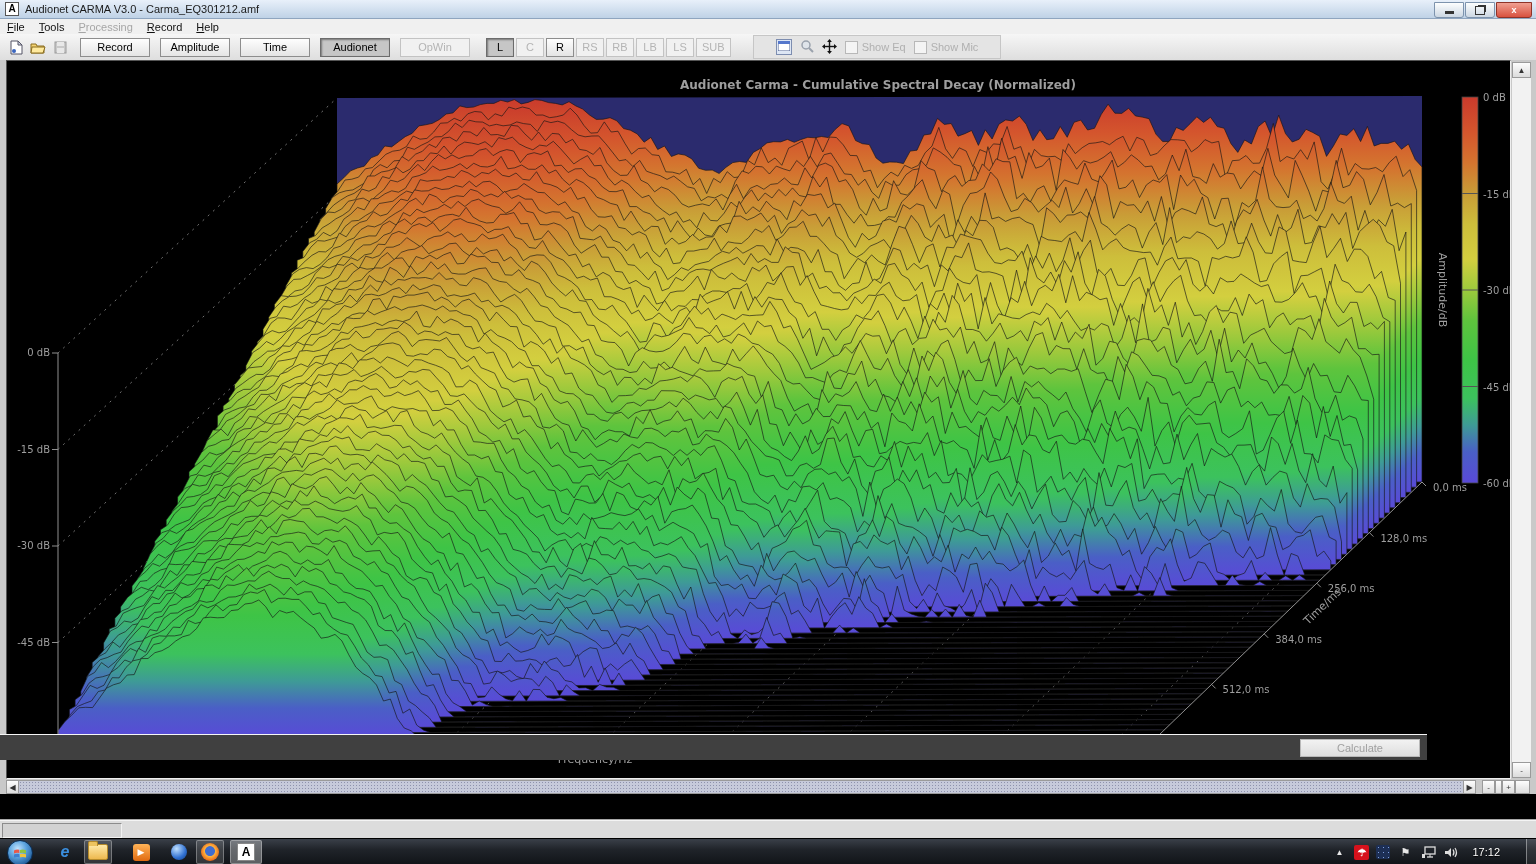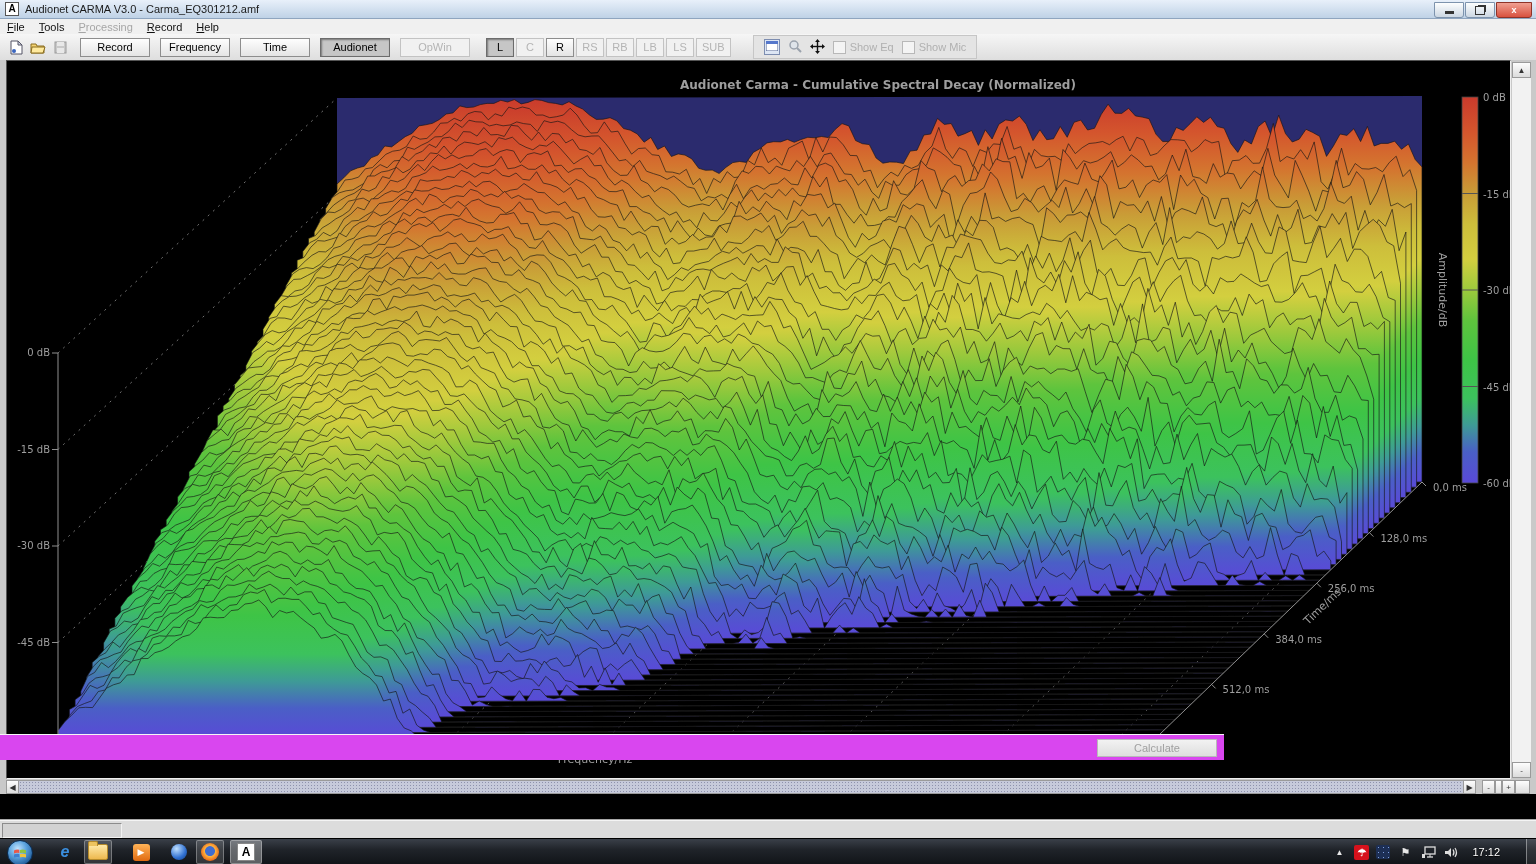--- a/index.html
+++ b/index.html
@@ -27,38 +27,38 @@
     background:linear-gradient(#f6f6f6,#dedede);border-bottom:1px solid #b0b0b0;
     display:flex;align-items:center;font-size:11px;}
   .tb-group{display:flex;align-items:center;gap:2px;margin-left:6px;}
   .ico-btn{width:20px;height:18px;display:flex;align-items:center;justify-content:center;}
   .tbtn{height:17px;min-width:52px;padding:0 8px;display:flex;align-items:center;justify-content:center;
     background:linear-gradient(#fefefe,#e4e4e4);border:1px solid #8d8d8d;color:#000;}
   .tbtn.small{min-width:16px;padding:0 5px;}
   .tbtn.active{background:#c6c6c6;box-shadow:inset 1px 1px 2px rgba(0,0,0,.4);border-color:#6c6c6c;}
   .tbtn.disabled{color:#b4b4b4;border-color:#c3c3c3;background:#f1f1f1;text-align:right;}
   .icon-panel{display:flex;align-items:center;gap:8px;margin-left:22px;background:#e4e4e4;
-    border:1px solid #c6c6c6;padding:2px 10px;height:18px;}
+    border:1px solid #c6c6c6;padding:2px 22px;height:18px;}
   .chk{display:flex;align-items:center;gap:4px;color:#b0b0b0;}
   .chk .box{width:11px;height:11px;background:#f4f4f4;border:1px solid #b8b8b8;}
   
   .client{position:absolute;left:0;top:60px;width:1536px;height:734px;background:#c9c9c9;}
   .plot-wrap{position:absolute;left:6px;top:0px;width:1505px;height:719px;background:#000;
     border:1px solid #555;border-right-color:#eee;border-bottom-color:#eee;box-sizing:border-box;}
   .vscroll{position:absolute;left:1512px;top:2px;width:19px;height:716px;background:#f2f2f2;
     display:flex;flex-direction:column;justify-content:space-between;}
   .sbtn{height:14px;background:linear-gradient(#fdfdfd,#dcdcdc);border:1px solid #9a9a9a;
     font-size:8px;color:#333;display:flex;align-items:center;justify-content:center;}
   .hscroll{position:absolute;left:6px;top:720px;width:1524px;height:14px;display:flex;}
   .hs-track{flex:1;background:#c6cada;background-image:radial-gradient(#8e92ac 28%,transparent 30%);
     background-size:3px 3px;border:1px solid #9a9a9a;border-left:none;border-right:none;}
   .sbtn.h{width:13px;height:14px;box-sizing:border-box;}
   .sbtn.thin{width:7px;}
   .sbtn.corner{width:15px;}
-  .bottom-panel{position:absolute;left:0;top:734px;width:1224px;height:25px;background:#d946ef;
+  .bottom-panel{position:absolute;left:0;top:734px;width:1427px;height:25px;background:#404040;
     border-top:1px solid #f6f6f6;}
   .calc-btn{position:absolute;right:7px;top:4px;width:118px;height:16px;font-size:11px;color:#a0a0a0;
     background:linear-gradient(#f2f2f2,#dedede);border:1px solid #b9b9b9;
     display:flex;align-items:center;justify-content:center;}
   .statusbar{position:absolute;left:0;top:819px;width:1536px;height:19px;background:#dcdcdc;
     border-top:1px solid #a8a8a8;box-shadow:inset 0 1px 0 #f4f4f4;}
   .status-box{position:absolute;left:2px;top:3px;width:118px;height:13px;background:#d2d2d2;
     border:1px solid #8c8c8c;border-bottom-color:#f2f2f2;border-right-color:#f2f2f2;}
   
   .taskbar{position:absolute;left:0;top:838px;width:1536px;height:26px;
@@ -139,21 +139,21 @@
       <div class="ico-btn">
         <svg width="13" height="13">
             <rect x="1" y="1" width="11" height="11" fill="#c9c9c9" stroke="#9a9a9a"></rect>
             <rect x="3" y="1" width="7" height="4" fill="#e8e8e8"></rect>
             <rect x="3" y="7" width="7" height="5" fill="#e8e8e8"></rect>
           </svg>
       </div>
     </div>
     <div class="tb-group" style="margin-left:10px;gap:10px;">
       <div class="tbtn">Record</div>
-      <div class="tbtn">Frequency</div>
+      <div class="tbtn">Amplitude</div>
       <div class="tbtn">Time</div>
       <div class="tbtn active">Audionet</div>
       <div class="tbtn disabled">OpWin</div>
     </div>
     <div class="tb-group" style="margin-left:16px;">
       <div class="tbtn small active">L</div>
       <div class="tbtn small disabled">C</div>
       <div class="tbtn small">R</div>
       <div class="tbtn small disabled">RS</div>
       <div class="tbtn small disabled">RB</div>

